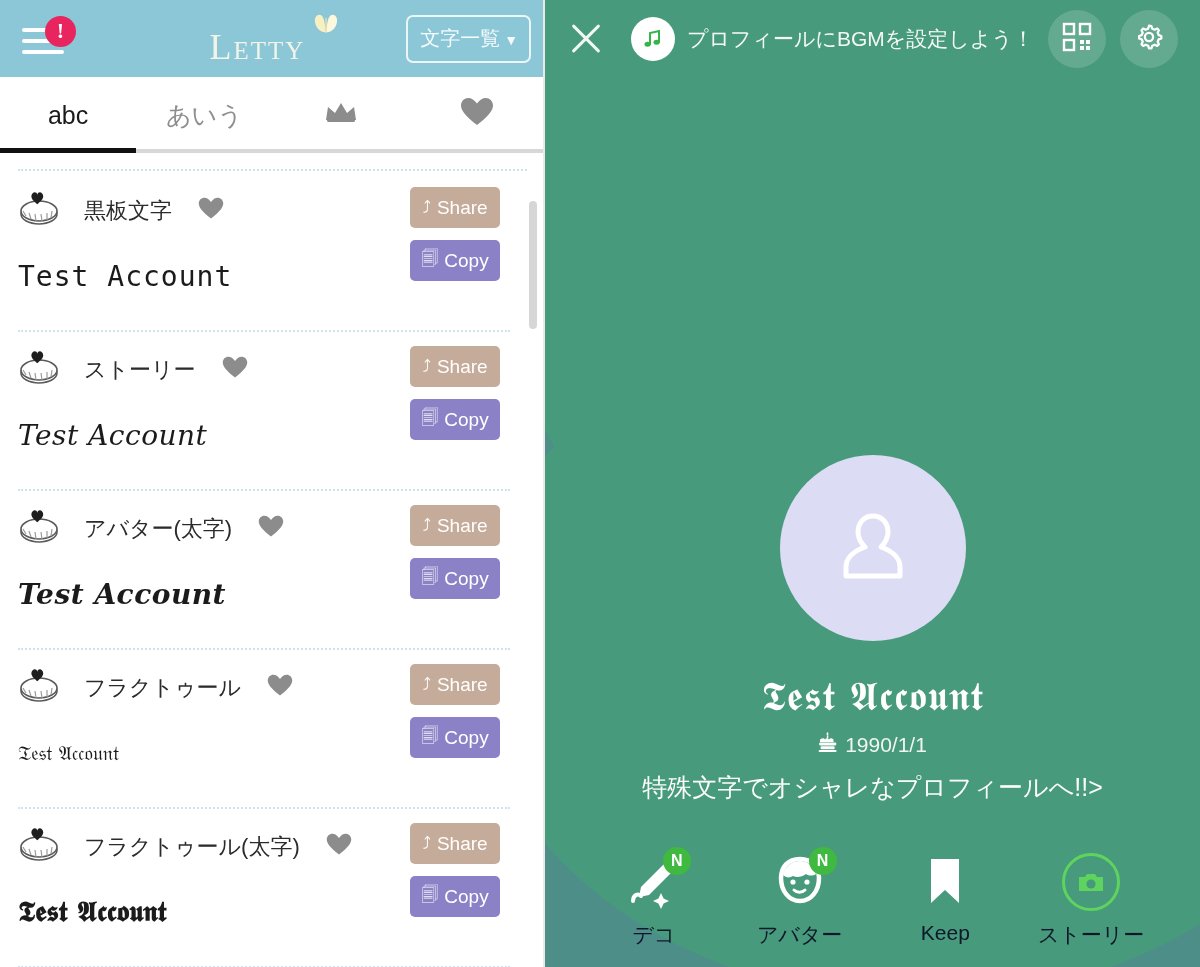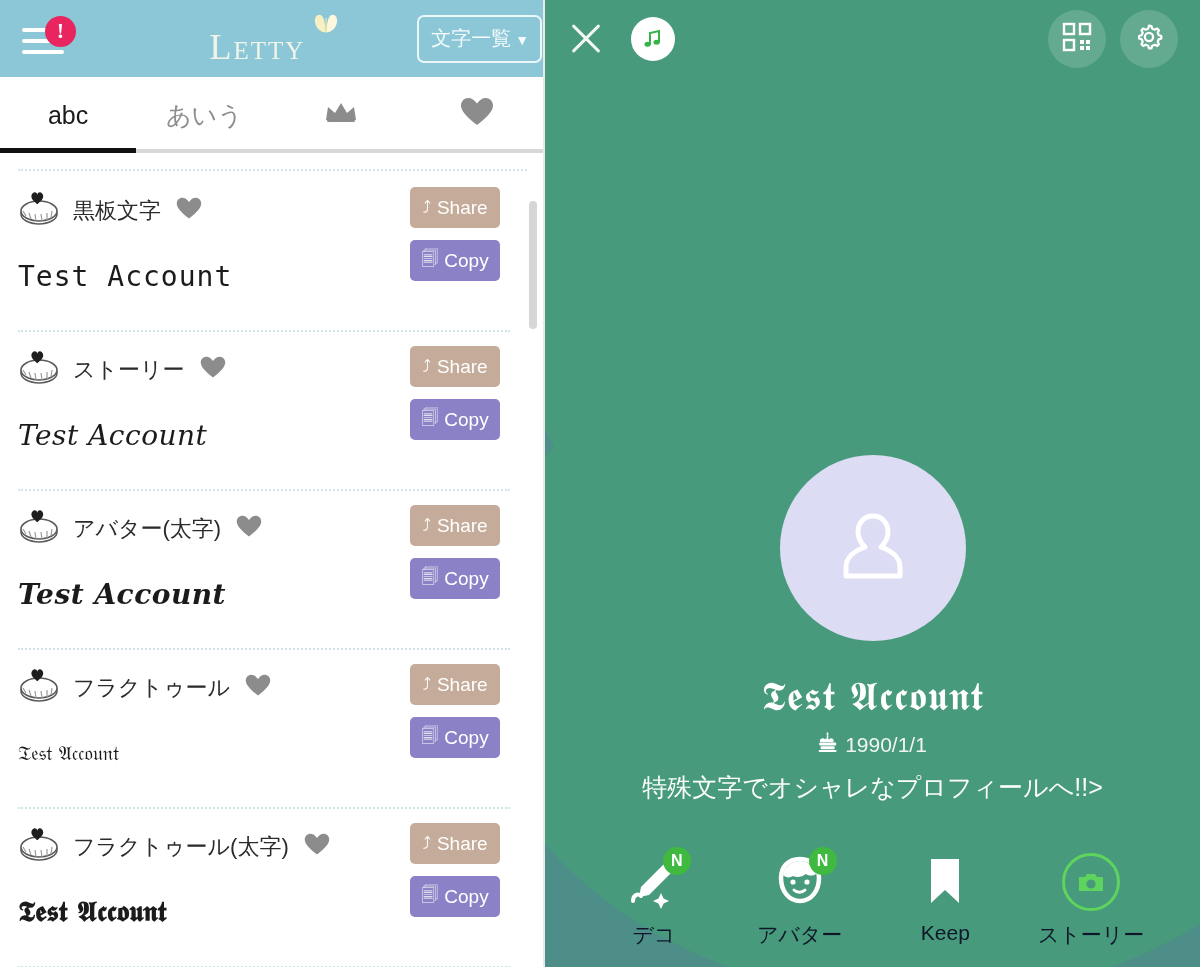--- a/index.html
+++ b/index.html
@@ -48,21 +48,21 @@
     font-family: "Liberation Serif", serif;
     font-size: 36px; letter-spacing: 2px;
     color: #f2f4ea; font-variant: small-caps;
     position: relative; top: 4px;
   }
   .letty-logo .butterfly {
     position: relative; left: 6px; top: -14px;
     font-size: 26px; color: #f6efc0;
   }
   .charlist-btn {
-    position: absolute; right: 3px; top: 15px;
+    position: absolute; right: 14px; top: 15px;
     border: 2px solid #eaf6f8; border-radius: 7px;
     color: #f4fbfc; font-size: 20px;
     padding: 8px 11px 9px 12px; cursor: pointer;
     display: flex; align-items: center; gap: 4px;
     background: transparent;
   }
   .charlist-btn .caret { font-size: 14px; position: relative; top: 1px; }
 
   
   .tabs { display: flex; height: 76px; background: #fff; }
@@ -85,21 +85,21 @@
   }
 
   
   .font-list {
     position: relative; height: 812px; overflow: hidden;
     padding-top: 2px;
   }
   .font-item {
     position: relative; height: 159px; padding: 16px 0 0 18px;
   }
-  .fi-top { display: flex; align-items: center; gap: 9px; height: 44px; }
+  .fi-top { display: flex; align-items: center; gap: 20px; height: 44px; }
   .ring-icon { width: 46px; height: 38px; position: relative; flex: 0 0 auto; }
   .fi-name { font-size: 22px; color: #2b2b2b; }
   .fi-heart { font-size: 24px; color: #8c8c8c; margin-left: 6px; }
   .fi-sample {
     margin-top: 20px; font-size: 30px; color: #1b1b1b;
     height: 46px; display: flex; align-items: center;
   }
   .s-stencil { font-family: "DejaVu Sans Mono", monospace; letter-spacing: 1px; font-size: 28px; }
   .s-script { font-family: "DejaVu Serif", serif; font-style: italic; font-size: 28px; letter-spacing: 0.5px; }
   .s-script-b { font-family: "DejaVu Serif", serif; font-style: italic; font-weight: bold; font-size: 28px; letter-spacing: 0.5px; }
@@ -459,20 +459,21 @@
       <div class="close-icon"></div>
 
       <div class="bgm-chip">
         <span class="bgm-circle">
           <svg width="24" height="24" viewBox="0 0 24 24">
             <path d="M9 17 V6 l9-2 v11" fill="none" stroke="#35b44a" stroke-width="2" stroke-linecap="round"></path>
             <ellipse cx="6.6" cy="17.3" rx="3.1" ry="2.5" fill="#35b44a"></ellipse>
             <ellipse cx="15.6" cy="15.3" rx="3.1" ry="2.5" fill="#35b44a"></ellipse>
           </svg>
         </span>
+        <span class="bgm-text">プロフィールにBGMを設定しよう！</span>
       </div>
 
       <div class="hdr-right">
         <div class="hdr-round">
           <span>
             <svg width="30" height="30" viewBox="0 0 30 30">
               <rect x="2" y="2" width="10" height="10" fill="none" stroke="#fff" stroke-width="2.4"></rect>
               <rect x="18" y="2" width="10" height="10" fill="none" stroke="#fff" stroke-width="2.4"></rect>
               <rect x="2" y="18" width="10" height="10" fill="none" stroke="#fff" stroke-width="2.4"></rect>
               <rect x="18" y="18" width="4" height="4" fill="#fff"></rect>

